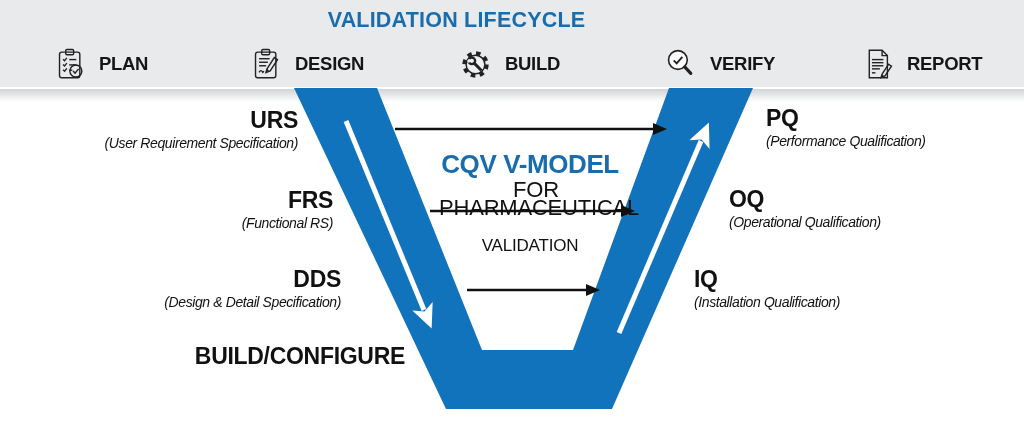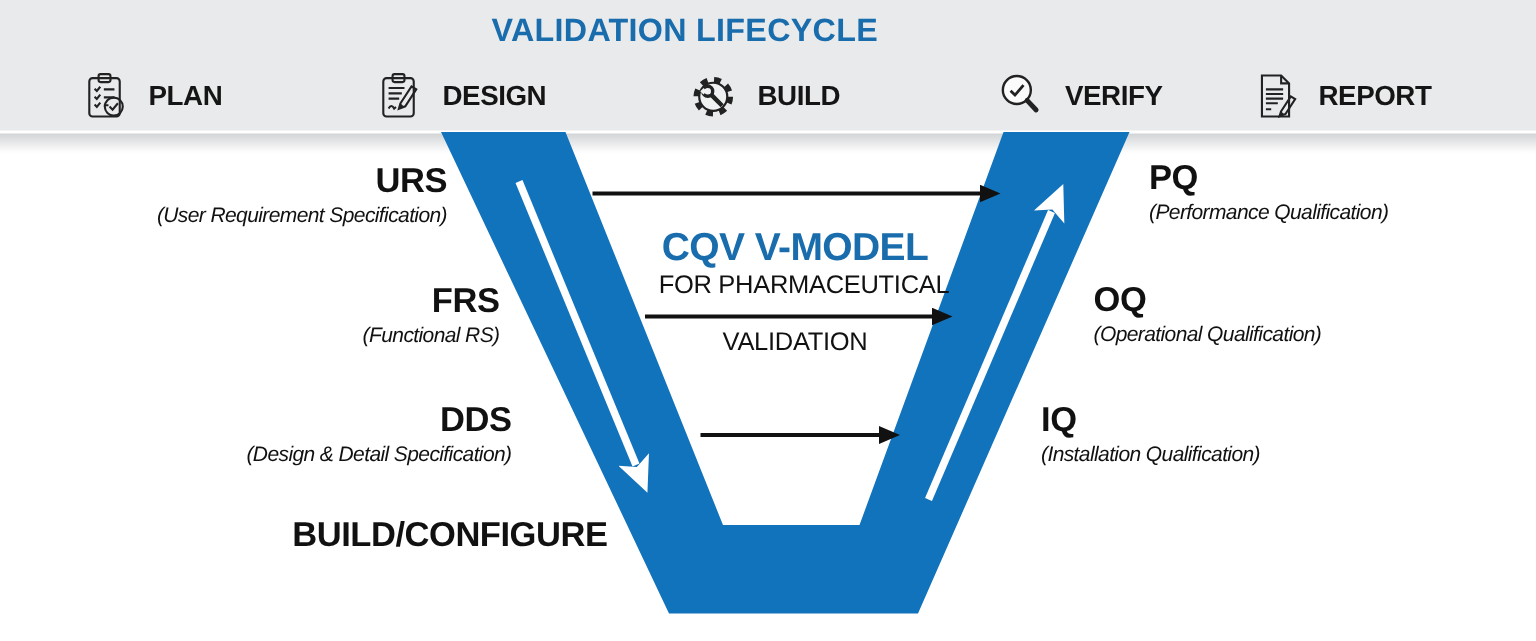--- a/index.html
+++ b/index.html
@@ -11,32 +11,32 @@
   .band{position:absolute;left:0;top:0;width:1024px;height:87px;background:var(--band-gray,#e9eaec);}
   .band-shadow{position:absolute;left:0;top:89px;width:1024px;height:13px;
     background:linear-gradient(to bottom, rgba(125,130,136,.35), rgba(255,255,255,0));}
   .title{
     position:absolute;left:0;top:8px;width:913px;text-align:center;
     font-size:21.5px;font-weight:bold;letter-spacing:.2px;color:var(--heading-blue,#1a6dad);
   }
   .phase{position:absolute;top:44px;height:40px;display:flex;align-items:center;gap:13px;}
   .phase .plabel{font-size:18.5px;font-weight:bold;letter-spacing:-.3px;color:#151515;white-space:nowrap;}
   .phase svg{display:block;}
-  .ph-plan{left:56px;} .ph-design{left:252px;} .ph-build{left:459px;} .ph-verify{left:665px;justify-content:space-between;} .ph-report{left:836px;}
+  .ph-plan{left:56px;} .ph-design{left:252px;} .ph-build{left:459px;} .ph-verify{left:665px;justify-content:space-between;} .ph-report{left:864px;}
 
   
   .vsvg{position:absolute;left:0;top:0;width:1024px;height:427px;}
   .vfill{fill:var(--v-blue,#1273bd);}
   .warrow{stroke:var(--arrow-white,#fff);stroke-width:5;fill:none;}
   .barrow{stroke:var(--arrow-black,#111);stroke-width:2.6;fill:none;}
 
   
   .center{position:absolute;left:427px;top:150px;width:206px;text-align:center;}
   .center .cqv{font-size:26px;font-weight:bold;letter-spacing:-.4px;color:var(--heading-blue,#1a6dad);line-height:28px;}
-  .center .sub1{font-size:17px;letter-spacing:-.2px;line-height:18px;margin-top:3px;margin-left:12px;}
+  .center .sub1{font-size:22px;letter-spacing:-.2px;line-height:18px;margin-top:3px;margin-left:12px;}
   .center .sub2{font-size:17px;letter-spacing:-.2px;line-height:18px;margin-top:20px;}
 
   
   .stage{position:absolute;white-space:nowrap;}
   .stage .acr{font-size:23px;font-weight:bold;line-height:23px;letter-spacing:-.3px;}
   .stage .desc{font-size:14px;line-height:20px;letter-spacing:-.4px;margin-top:1px;font-style:italic;}
   .stage .desc:empty{display:none;}
   .stage.ls{text-align:right;}
   .st-urs{right:726px;top:109px;}
   .st-frs{right:691px;top:189px;}

